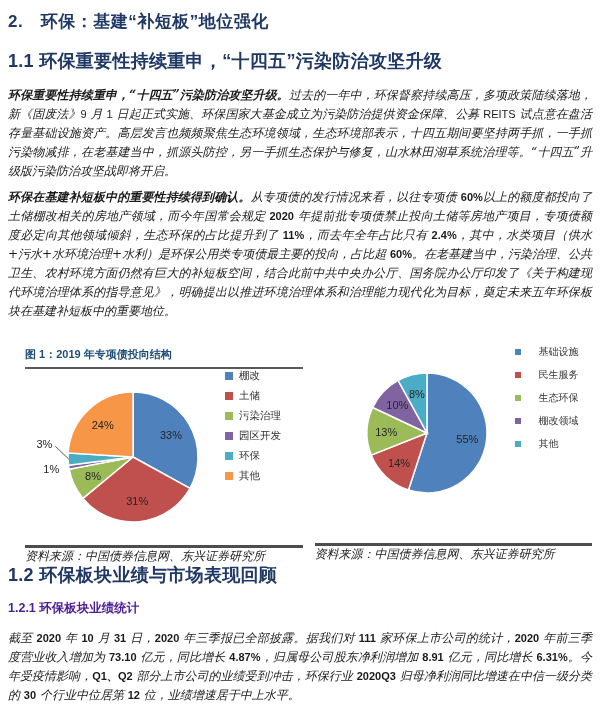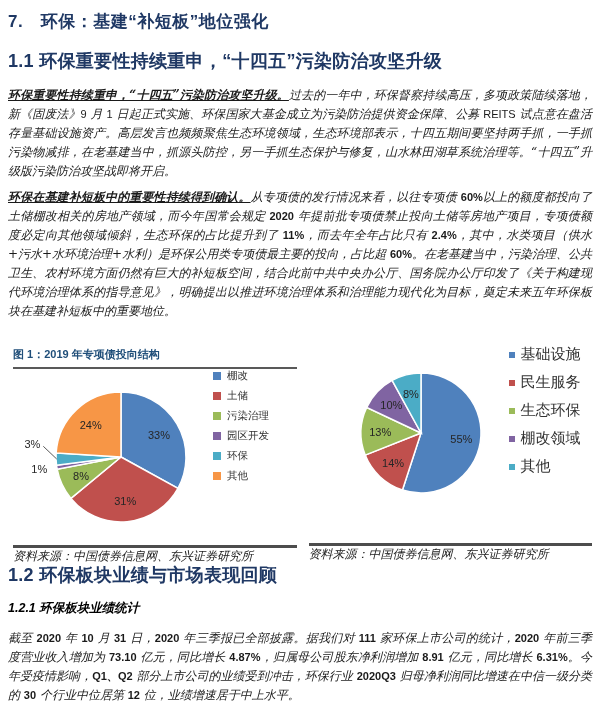--- a/index.html
+++ b/index.html
@@ -1,52 +1,52 @@
 <!DOCTYPE html>
 <html><head>
 <meta charset="utf-8">
 <style>
   html,body{margin:0;padding:0;background:#fff;}
   body{width:600px;height:718px;overflow:hidden;font-family:"Liberation Sans","DejaVu Sans",sans-serif;}
   .page{padding:6px 8px 0 8px;}
   h1.title{font-size:17px;font-weight:700;color:#1F3864;margin:4px 0 16px 0;letter-spacing:.5px;}
   h2.sec{font-size:18px;font-weight:700;color:#1F3864;margin:0 0 13px 0;letter-spacing:.3px;}
-  h3.subsec{font-size:12.5px;font-weight:700;color:#000000;margin:0 0 12px 0;font-style:italic;}
+  h3.subsec{font-size:12.5px;font-weight:700;color:#4c1d95;margin:0 0 12px 0;}
   p.body{font-family:"DejaVu Serif","Liberation Serif",serif;font-style:italic;font-size:12px;
          line-height:19px;color:#1a1a1a;text-align:justify;margin:0 0 7px 0;}
-  p.body .seg-b{font-weight:700;text-decoration:underline;}
+  p.body .seg-b{font-weight:700;}
   p.body .seg-n{font-style:normal;font-family:"Liberation Sans","DejaVu Sans",sans-serif;font-size:11px;}
   p.body .seg-nb{font-style:normal;font-weight:700;font-family:"Liberation Sans","DejaVu Sans",sans-serif;font-size:11px;}
-  .figures{display:flex;gap:12px;margin:24px 0 0 5px;}
+  .figures{display:flex;gap:12px;margin:24px 0 0 17px;}
   .fig{flex:1;display:flex;flex-direction:column;height:218px;}
   .fig-caption{font-size:11px;font-weight:700;color:#1F4E79;padding:2px 0 5px 0;
                border-bottom:2px solid #595959;}
   .fig-body{display:flex;height:176px;}
   svg.pie{flex:none;width:200px;height:176px;}
   .pie-label{font-family:"Liberation Sans","DejaVu Sans",sans-serif;font-size:11px;fill:#262626;}
   ul.legend{list-style:none;margin:0;padding:0;}
   ul.legend li{display:flex;align-items:center;}
   .swatch{display:inline-block;flex:none;}
   .legend-lg{margin-top:34px;}
   .legend-lg li{font-size:10.5px;color:#333;margin-bottom:6px;}
   .legend-lg .swatch{width:8px;height:8px;margin-right:6px;}
   .legend-sm{margin-top:46px;}
-  .legend-sm li{font-size:15px;color:#333;margin-bottom:9px;}
+  .legend-sm li{font-size:10px;color:#333;margin-bottom:9px;gap:12px;}
   .legend-sm .swatch{width:6px;height:6px;margin-right:6px;}
   .fig-source{margin-top:auto;border-top:3px solid #4d4d4d;
               font-family:"DejaVu Serif","Liberation Serif",serif;font-style:italic;
               font-size:12px;color:#222;}
   .after-figs{margin-top:30px;}
 </style>
 </head>
 <body>
 
 <div class="page">
 
-  <h1 class="title">7. 环保：基建“补短板”地位强化</h1>
+  <h1 class="title">2. 环保：基建“补短板”地位强化</h1>
 
   <h2 class="sec">1.1 环保重要性持续重申，“十四五”污染防治攻坚升级</h2>
 
   <p class="body"><span class="seg-b">环保重要性持续重申，“十四五”污染防治攻坚升级。</span><span>过去的一年中，环保督察持续高压，多项政策陆续落地，新《固废法》</span><span class="seg-n">9</span><span> 月 </span><span class="seg-n">1</span><span> 日起正式实施、环保国家大基金成立为污染防治提供资金保障、公募 </span><span class="seg-n">REITS</span><span> 试点意在盘活存量基础设施资产。高层发言也频频聚焦生态环境领域，生态环境部表示，十四五期间要坚持两手抓，一手抓污染物减排，在老基建当中，抓源头防控，另一手抓生态保护与修复，山水林田湖草系统治理等。“十四五”升级版污染防治攻坚战即将开启。</span></p>
 
   <p class="body"><span class="seg-b">环保在基建补短板中的重要性持续得到确认。</span><span>从专项债的发行情况来看，以往专项债 </span><span class="seg-nb">60%</span><span>以上的额度都投向了土储棚改相关的房地产领域，而今年国常会规定 </span><span class="seg-nb">2020</span><span> 年提前批专项债禁止投向土储等房地产项目，专项债额度必定向其他领域倾斜，生态环保的占比提升到了 </span><span class="seg-nb">11%</span><span>，而去年全年占比只有 </span><span class="seg-nb">2.4%</span><span>，其中，水类项目（供水+污水+水环境治理+水利）是环保公用类专项债最主要的投向，占比超 </span><span class="seg-nb">60%</span><span>。在老基建当中，污染治理、公共卫生、农村环境方面仍然有巨大的补短板空间，结合此前中共中央办公厅、国务院办公厅印发了《关于构建现代环境治理体系的指导意见》，明确提出以推进环境治理体系和治理能力现代化为目标，奠定未来五年环保板块在基建补短板中的重要地位。</span></p>
 
   <div class="figures">
 
     <figure class="fig" style="margin:0">

